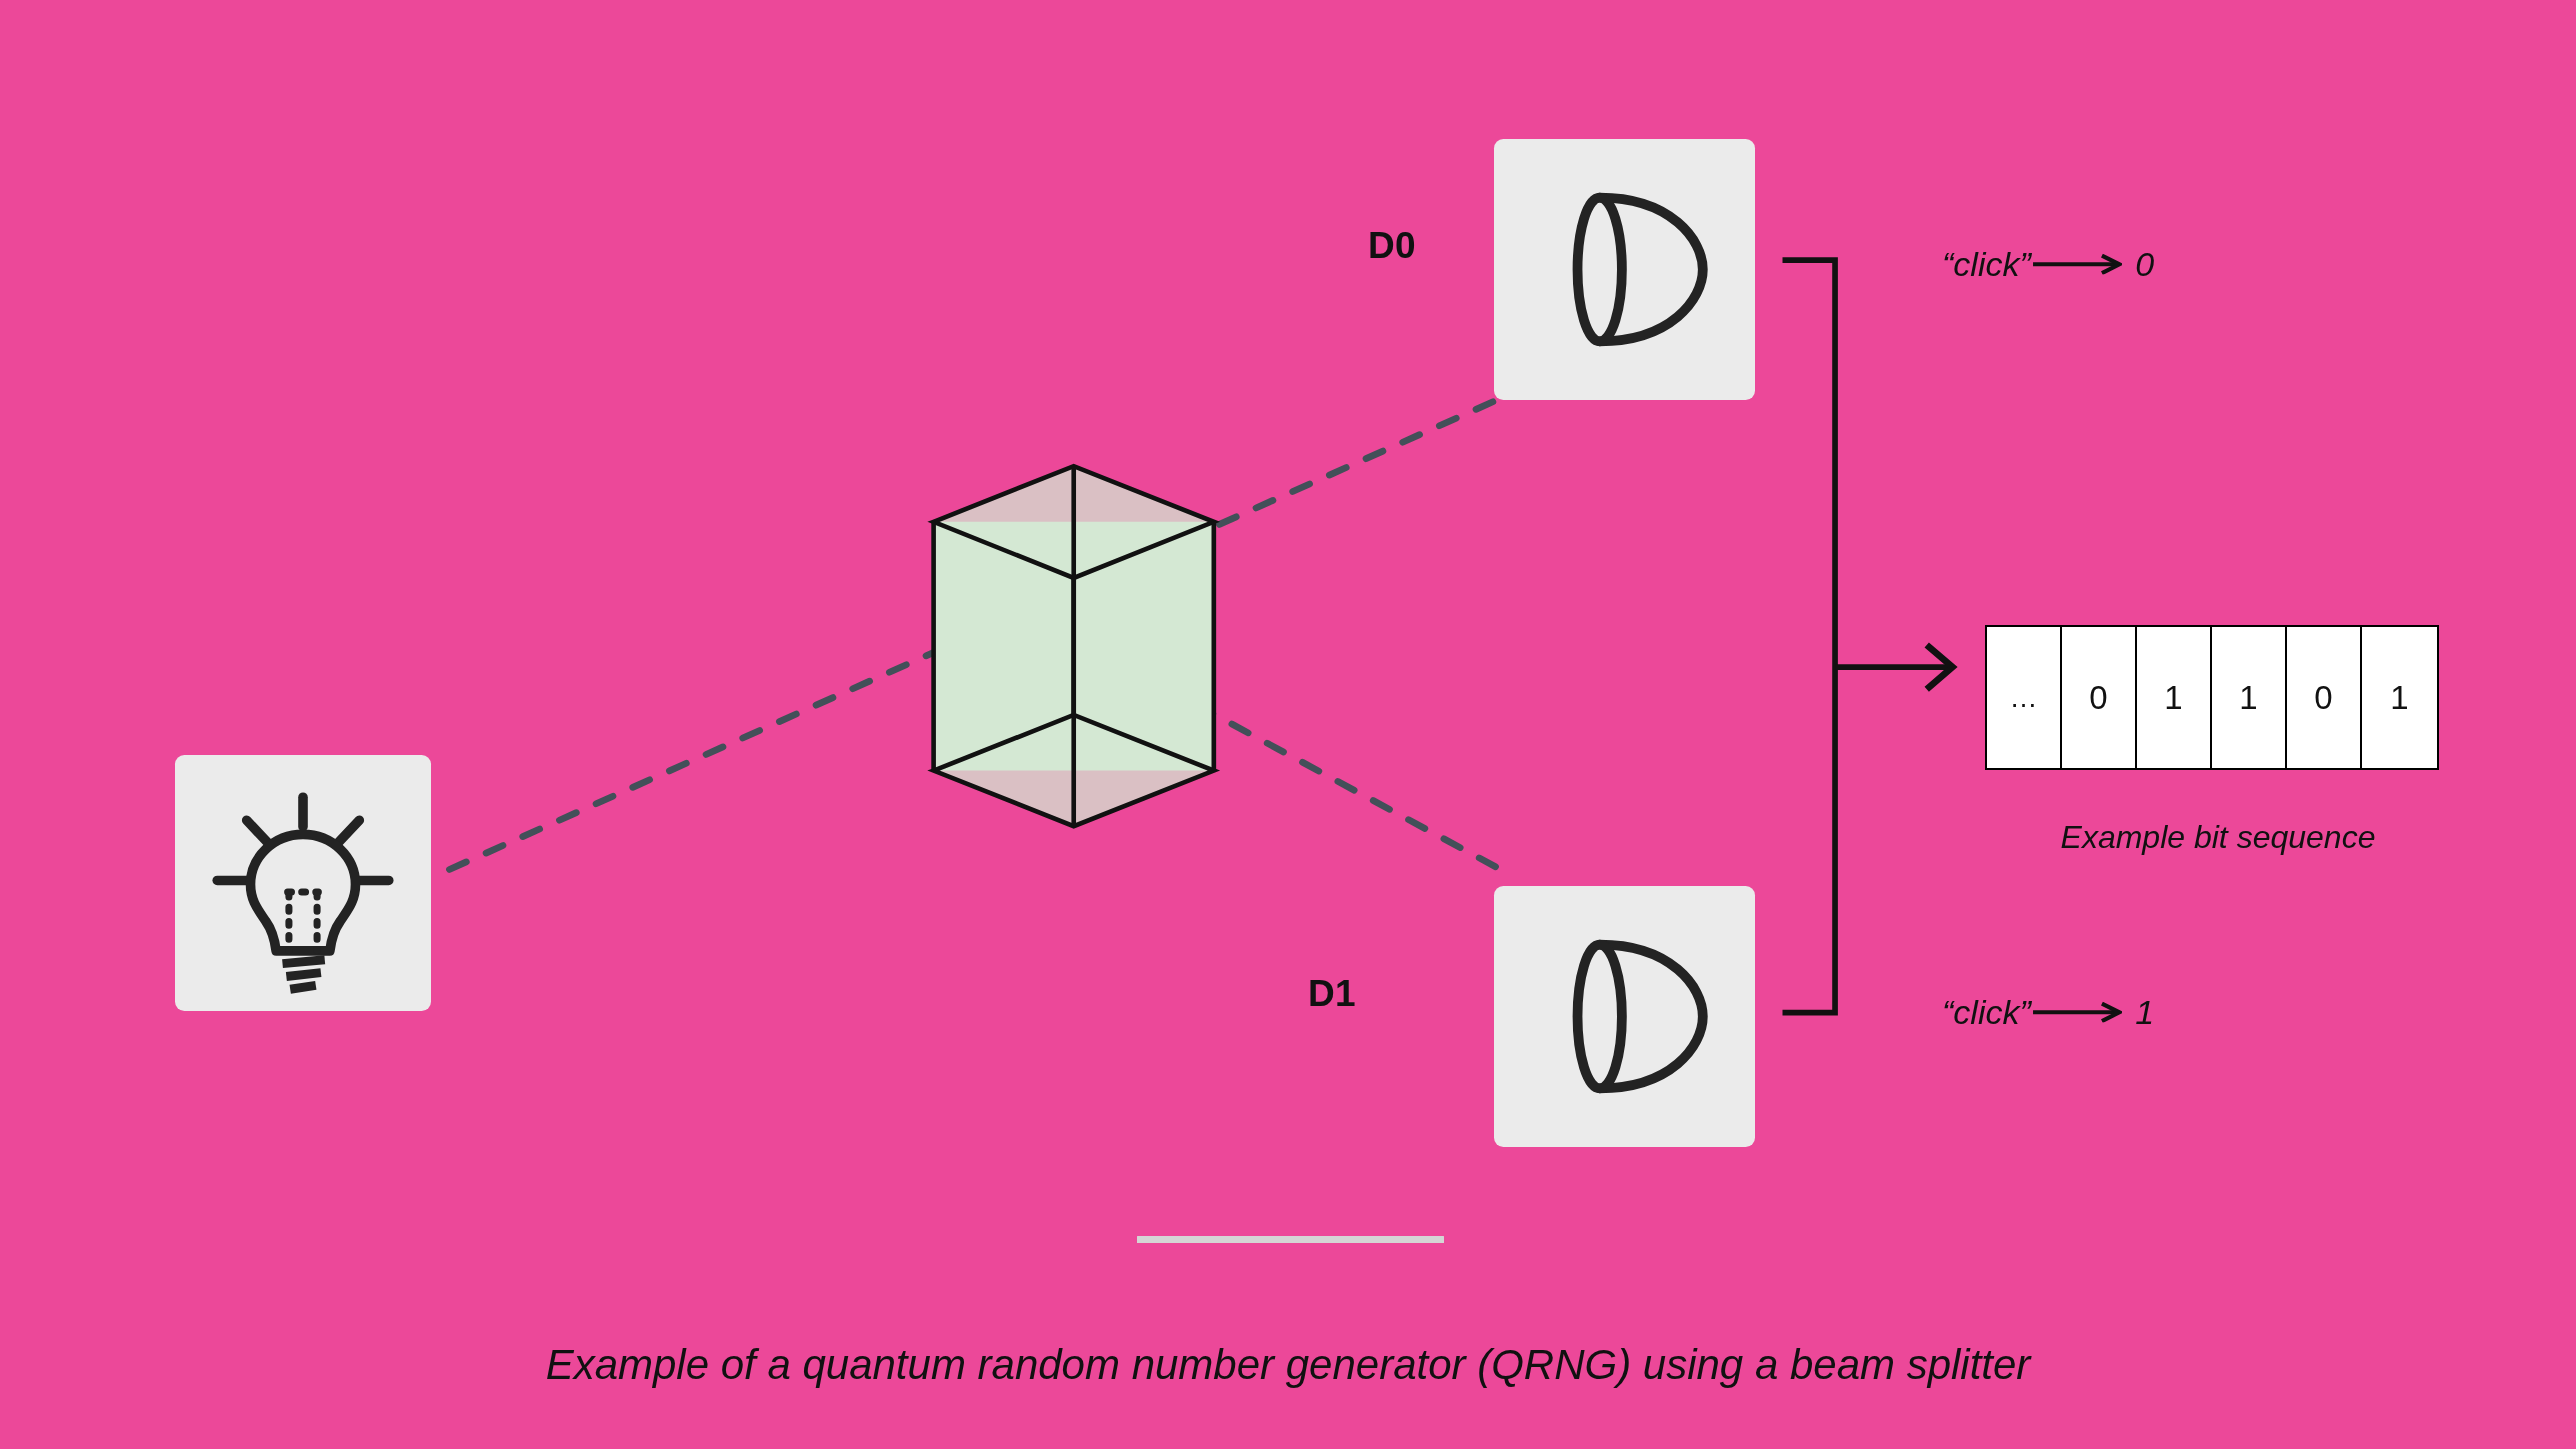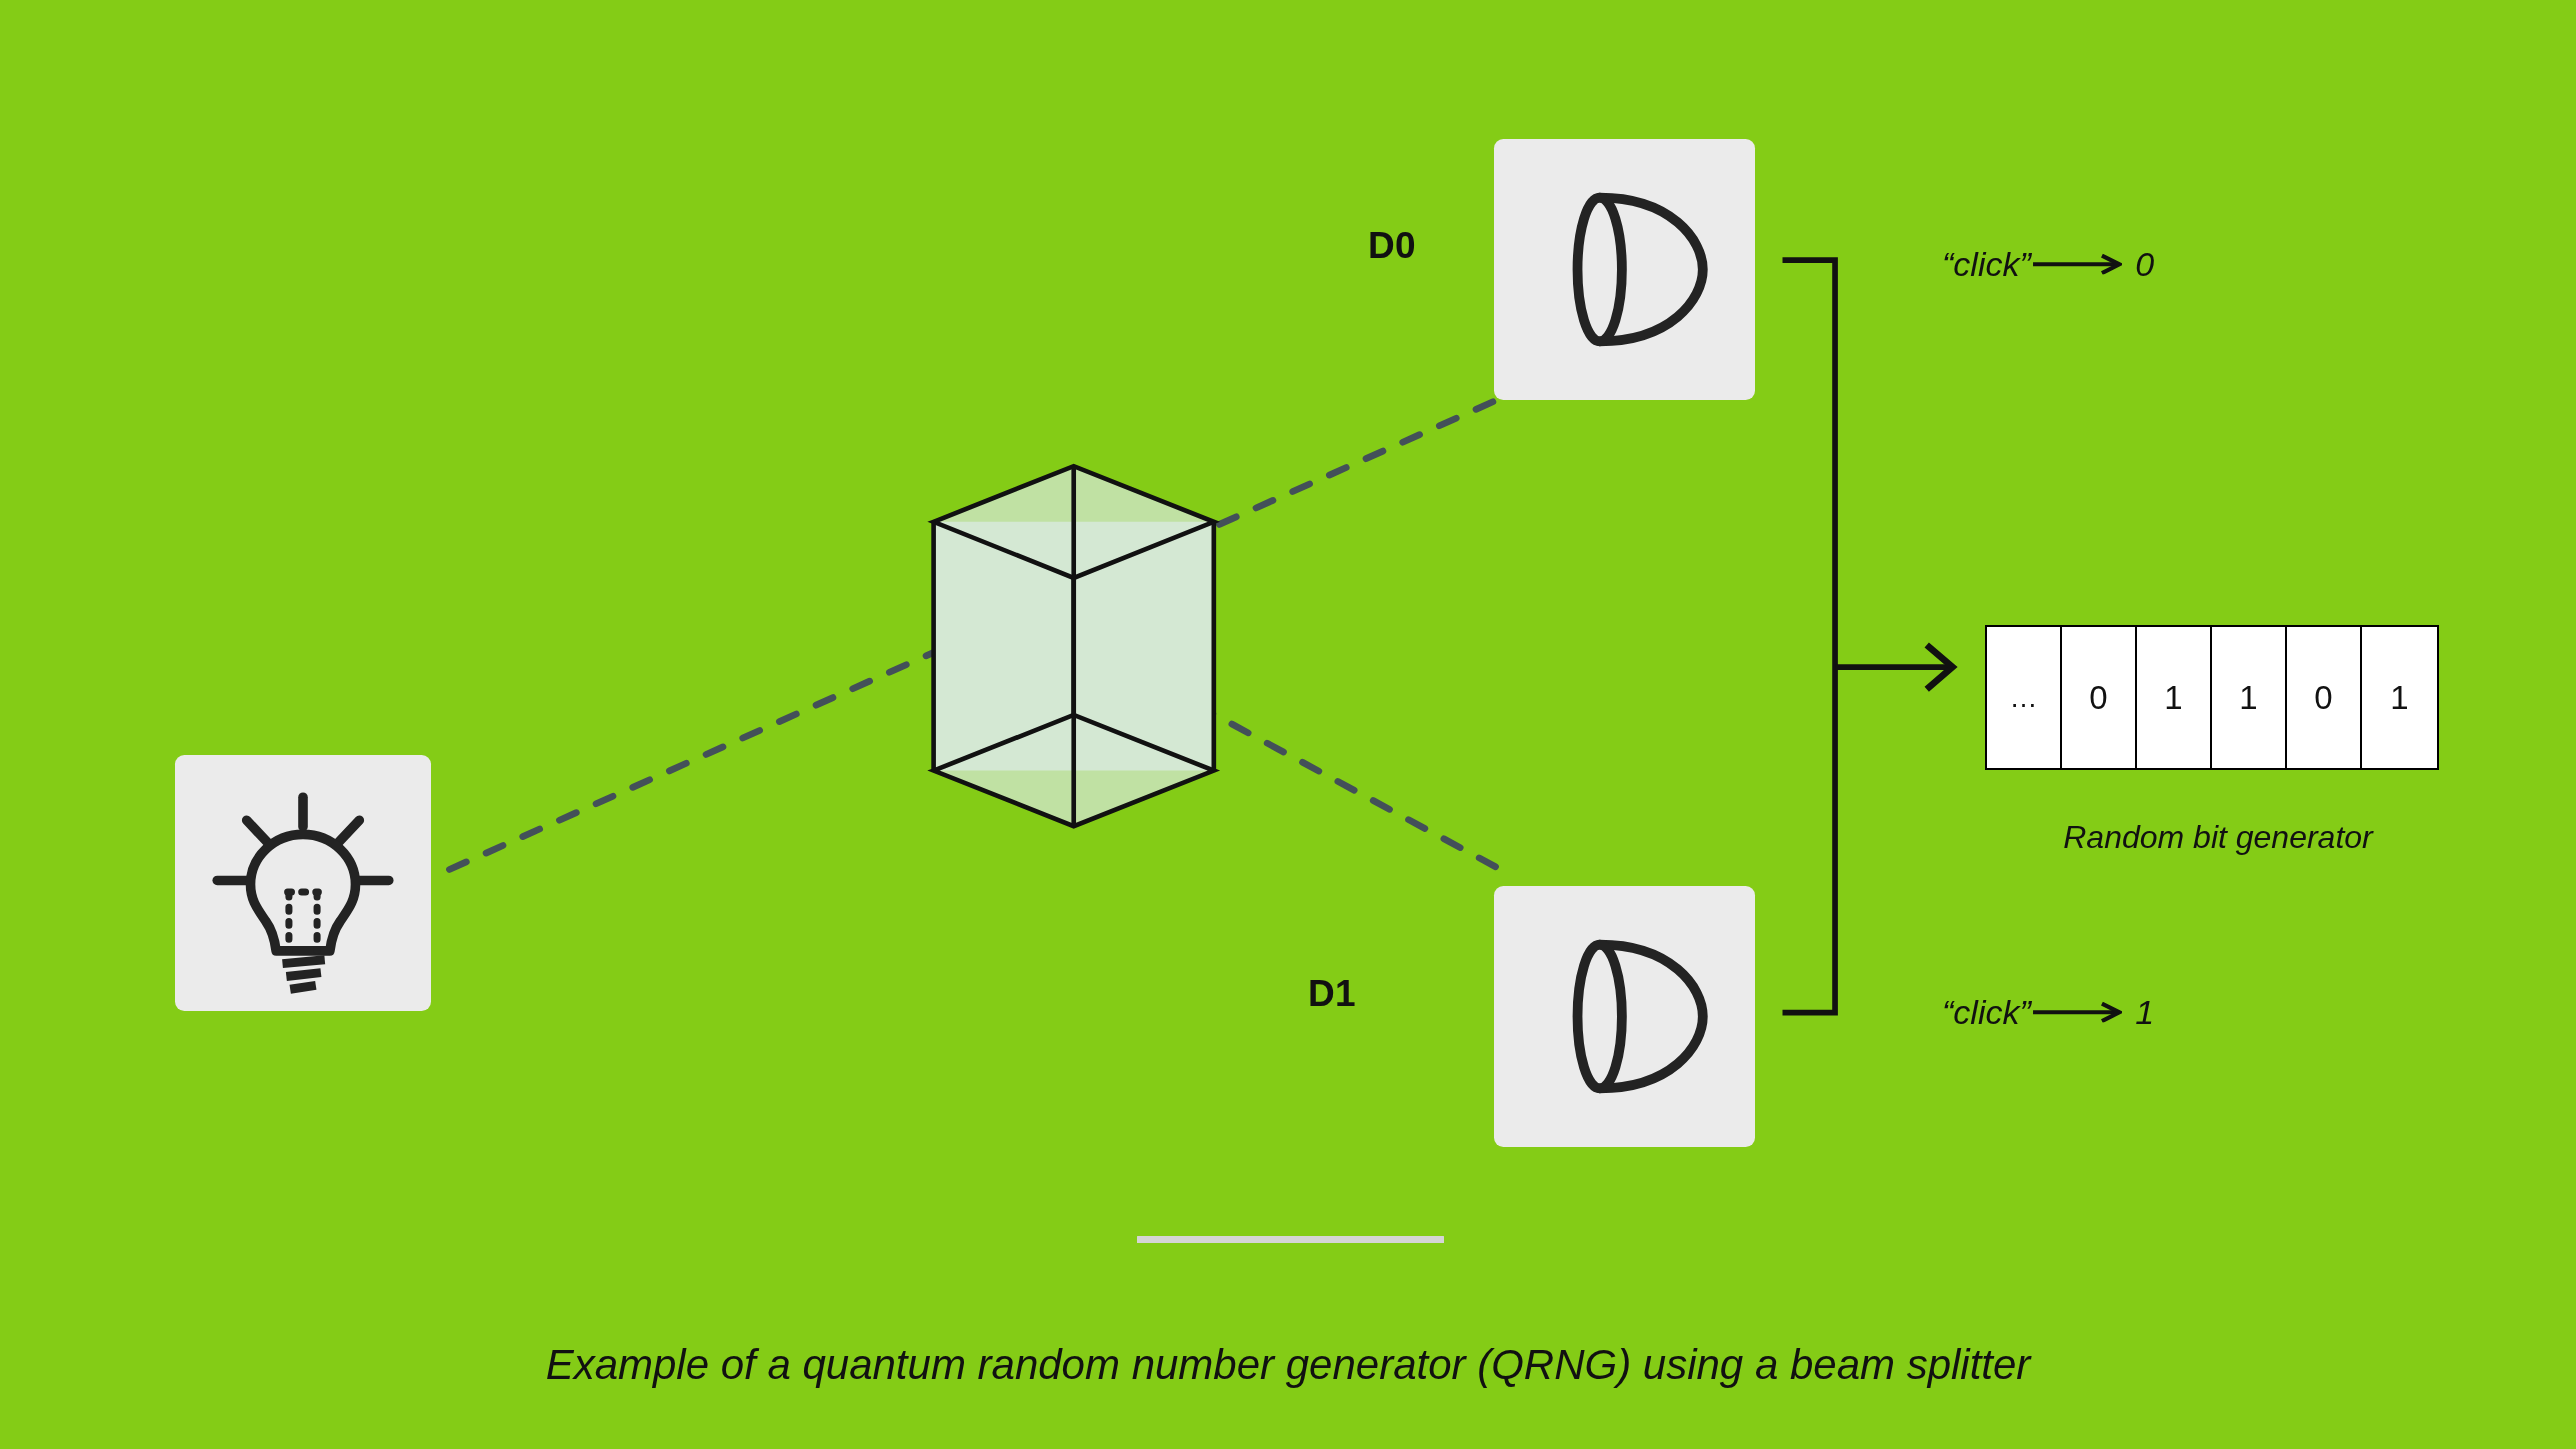--- a/index.html
+++ b/index.html
@@ -12,21 +12,21 @@
     height: 1449px;
     position: relative;
     overflow: hidden;
     font-family: "Liberation Sans", sans-serif;
   }
   #stage {
     position: absolute;
     left: 0; top: 0;
     width: 2576px;
     height: 1449px;
-    background: #84cc16;
+    background: #ec4899;
   }
   .icon-card {
     position: absolute;
     background: #ebebeb;
     border-radius: 9.3px;
   }
   #src-card  { left: 175px;  top: 755px; width: 256px; height: 256px; }
   #d0-card   { left: 1494px; top: 139px;  width: 261px; height: 261px; }
   #d1-card   { left: 1494px; top: 886px; width: 261px; height: 261px; }
 
@@ -226,19 +226,19 @@
   </div>
 
   <div id="bit-table">
     <div class="bit-cell ellipsis">…</div>
     <div class="bit-cell">0</div>
     <div class="bit-cell">1</div>
     <div class="bit-cell">1</div>
     <div class="bit-cell">0</div>
     <div class="bit-cell">1</div>
   </div>
-  <div id="seq-caption">Random bit generator</div>
+  <div id="seq-caption">Example bit sequence</div>
 
   <div id="divider"></div>
   <div id="figure-caption">Example of a quantum random number generator (QRNG) using a beam splitter</div>
 
 </div>
 
 
 </body></html>

